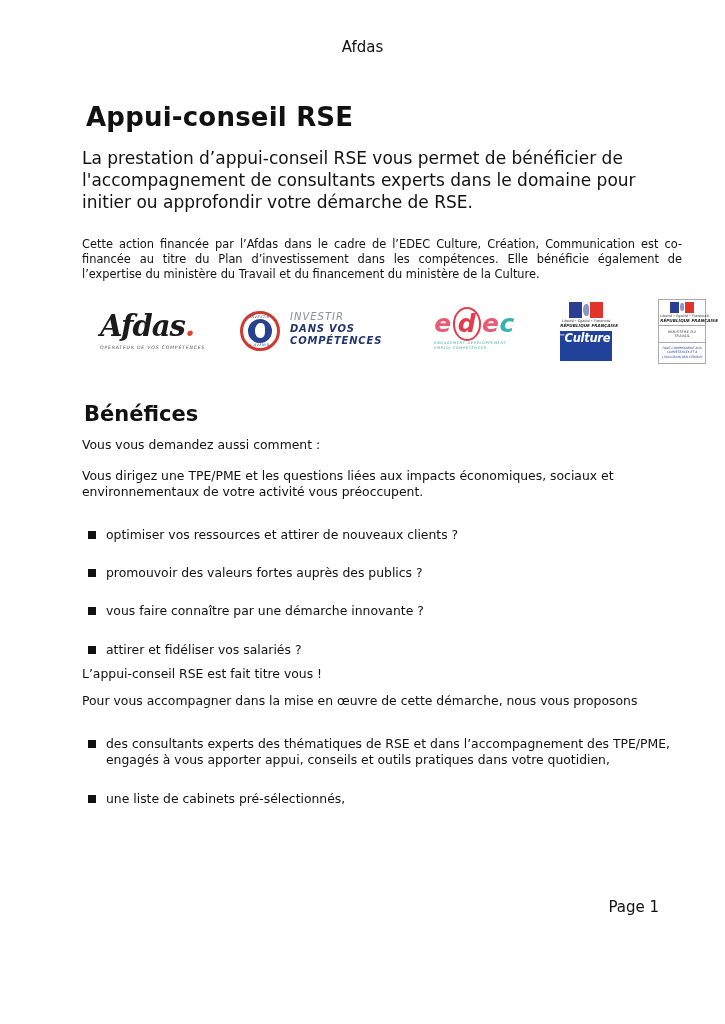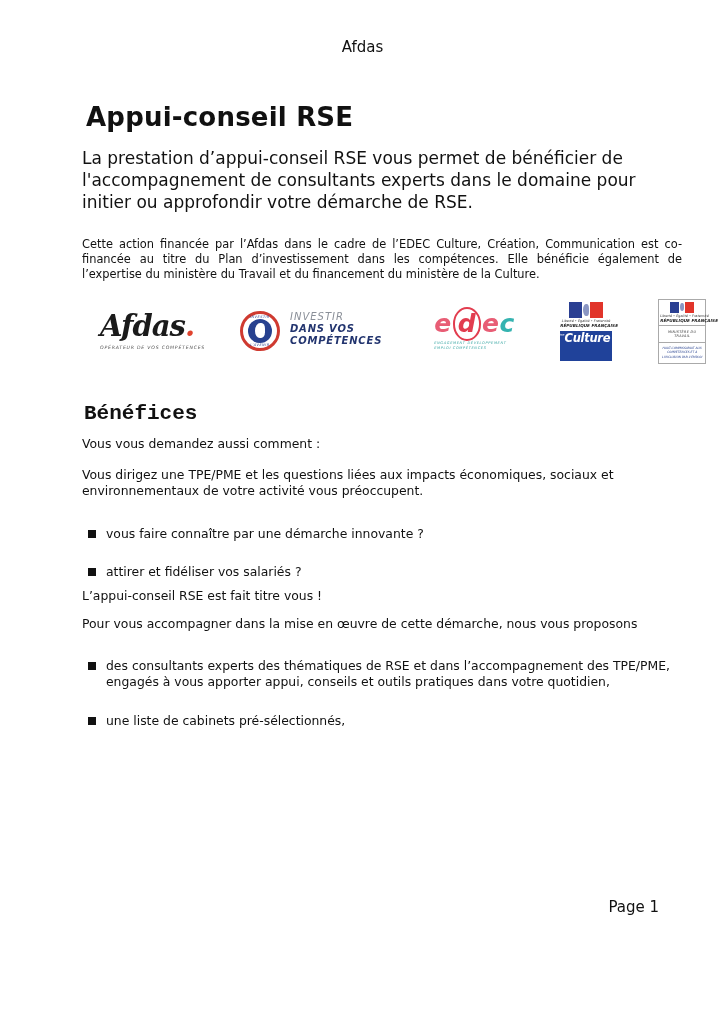--- a/index.html
+++ b/index.html
@@ -176,21 +176,20 @@
     font-size:3px;
     color:#27418f;
     line-height:1.6;
     padding:3px 2px;
   }
   
   h2.benefits-heading{
     margin:36px 0 0 2px;
     font-size:21px;
     font-weight:bold;
-    font-family:Liberation Mono, monospace;
   }
   p.body{
     margin:14px 0 0 0;
     font-size:12.4px;
     line-height:1.32;
     max-width:604px;
   }
   p.body.tight{margin-top:11px;}
   ul.bullets{
     list-style:none;
@@ -294,20 +293,28 @@
     </div>
 
     <h2 class="benefits-heading">Bénéfices</h2>
 
     <p class="body tight">Vous vous demandez aussi comment :</p>
     <p class="body">Vous dirigez une TPE/PME et les questions liées aux impacts économiques, sociaux et environnementaux de votre activité vous préoccupent.</p>
 
     <ul class="bullets">
       <li>
           <span class="sq"></span>
+          <span>optimiser vos ressources et attirer de nouveaux clients ?</span>
+        </li>
+      <li>
+          <span class="sq"></span>
+          <span>promouvoir des valeurs fortes auprès des publics ?</span>
+        </li>
+      <li>
+          <span class="sq"></span>
           <span>vous faire connaître par une démarche innovante ?</span>
         </li>
       <li>
           <span class="sq"></span>
           <span>attirer et fidéliser vos salariés ?</span>
         </li>
     </ul>
 
     <p class="body" style="margin-top:6px;">L’appui-conseil RSE est fait titre vous !</p>
     <p class="body tight">Pour vous accompagner dans la mise en œuvre de cette démarche, nous vous proposons</p>

